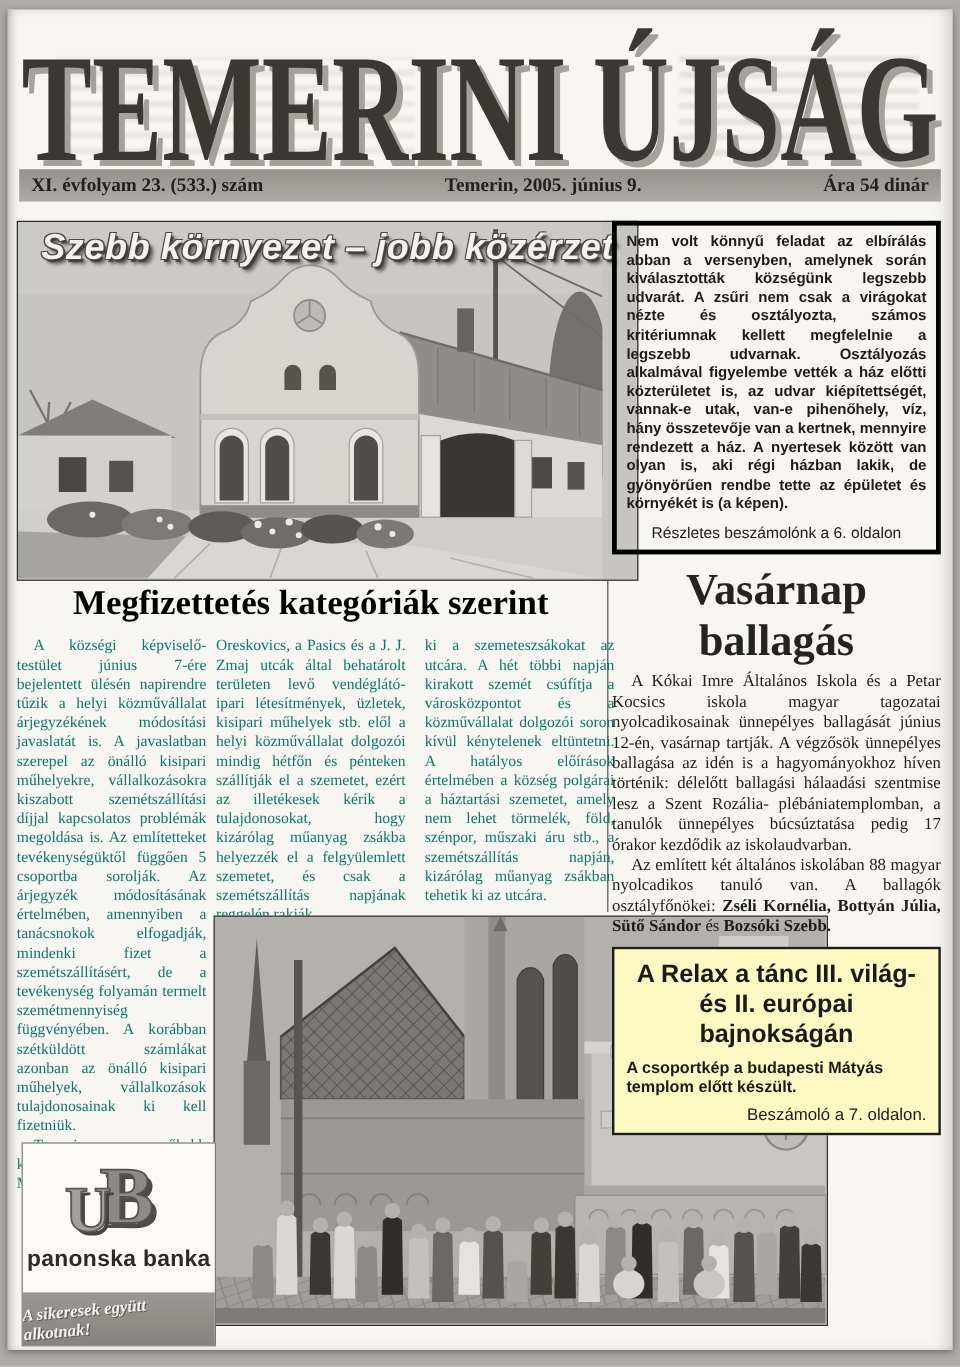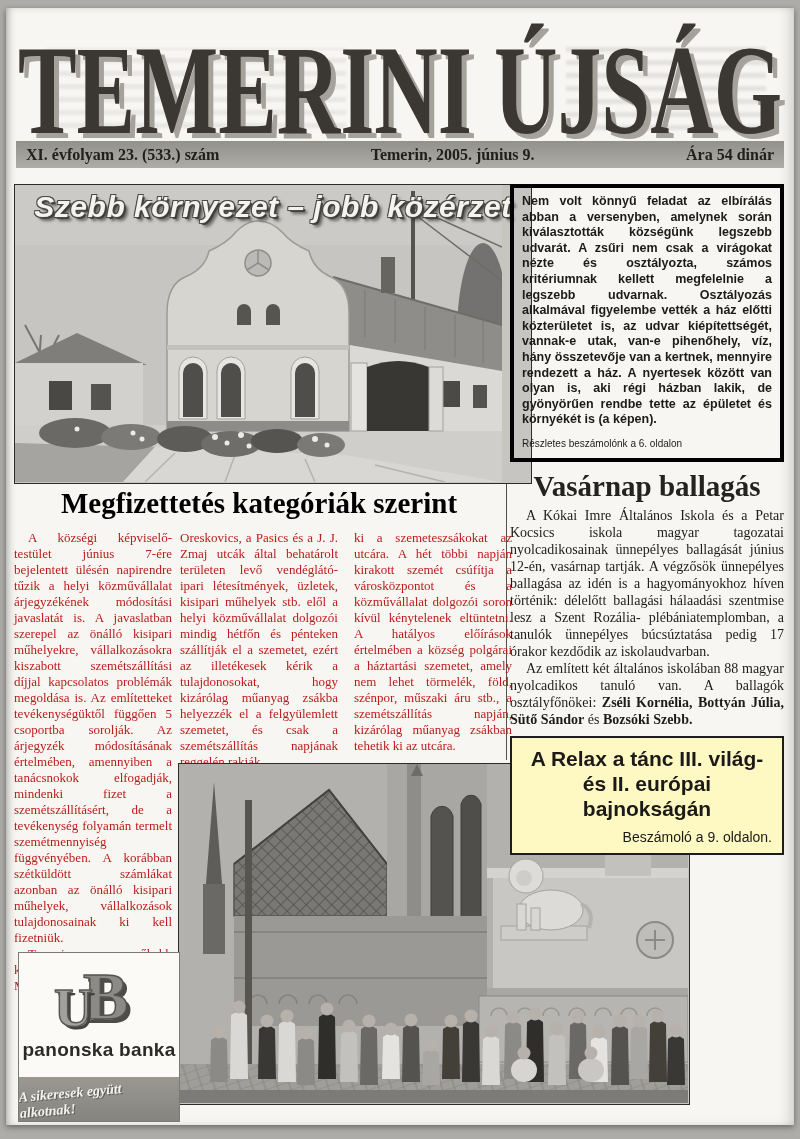--- a/index.html
+++ b/index.html
@@ -15,33 +15,33 @@
            display:flex;align-items:center;justify-content:space-between;padding:0 10px;box-sizing:border-box;
            font-weight:bold;font-size:16px;color:#22201d;}
   
   .vdivider{left:500px;top:176px;width:0;height:576px;border-left:1.5px solid #55524e;}
   .photo-frame{border:1.5px solid #2e2c29;box-sizing:border-box;background:#c6c5c2;}
   #lead-photo{left:8px;top:176px;width:518px;height:300px;z-index:1;}
   .lead-headline{position:absolute;left:0;top:5px;width:100%;text-align:center;
       font-family:"Liberation Sans",sans-serif;font-style:italic;font-weight:bold;font-size:30px;letter-spacing:.5px;color:#f4f3ef;
       text-shadow:-1px -1px 0 #4c4a46,1px -1px 0 #4c4a46,-1px 1px 0 #4c4a46,2px 2px 1px #3f3d3a,4px 4px 3px rgba(50,48,45,.65);}
   .h-megfiz{left:8px;top:479px;width:490px;text-align:center;font-weight:bold;font-size:29px;color:#000000;}
-  .newscol{font-size:13px;line-height:16px;text-align:justify;color:#b91c1c;width:158px;}
+  .newscol{font-size:13px;line-height:16px;text-align:justify;color:#0f766e;width:158px;}
   .newscol p{margin:0;text-indent:14px;}
   .newscol p.cont{text-indent:0;}
   #col1{left:8px;top:522px;}
   #col2{left:174px;top:522px;}
   #col3{left:348px;top:522px;}
   
   .rightcol{left:504px;top:176px;width:274px;z-index:2;}
   .contest-box{border:4px solid #000000;padding:6px 8px;box-sizing:border-box;
       font-family:"Liberation Sans",sans-serif;font-size:12.5px;line-height:15.6px;color:#1d1b18;}
   .contest-box .body{font-weight:bold;text-align:justify;margin:0;}
-  .contest-box .more{text-align:left;margin:8px 0 0 0;font-size:10px;}
-  .h-ballagas{text-align:center;font-weight:bold;font-size:29px;color:#25231f;margin:8px 0 4px 0;}
+  .contest-box .more{text-align:center;margin:8px 0 0 0;font-size:13px;}
+  .h-ballagas{text-align:center;font-weight:bold;font-size:37px;color:#25231f;margin:8px 0 4px 0;}
   .ballagas-text{font-size:14px;line-height:17px;text-align:justify;color:#1e1c19;}
   .ballagas-text p{margin:0;text-indent:16px;}
   .relax-box{border:2px solid #1e1d1b;background:#fef9c3;margin-top:8px;padding:6px 10px 8px 10px;box-sizing:border-box;
       font-family:"Liberation Sans",sans-serif;color:#1b1a18;position:relative;z-index:3;}
   .relax-box .title{font-weight:bold;font-size:21px;line-height:25px;text-align:center;margin:2px 0 8px 0;}
   .relax-box .caption{font-weight:bold;font-size:13.5px;line-height:16px;margin:0;}
   .relax-box .more{font-size:14px;text-align:right;margin:6px 0 0 0;}
   
   #group-photo{left:172px;top:755px;width:512px;height:342px;z-index:1;}
   
@@ -283,21 +283,22 @@
       <p class="body">Nem volt könnyű feladat az elbírálás abban a versenyben, amelynek során kiválasztották községünk legszebb udvarát. A zsűri nem csak a virágokat nézte és osztályozta, számos kritériumnak kellett megfelelnie a legszebb udvarnak. Osztályozás alkalmával figyelembe vették a ház előtti közterületet is, az udvar kiépítettségét, vannak-e utak, van-e pihenőhely, víz, hány összetevője van a kertnek, mennyire rendezett a ház. A nyertesek között van olyan is, aki régi házban lakik, de gyönyörűen rendbe tette az épületet és környékét is (a képen).</p>
       <p class="more">Részletes beszámolónk a 6. oldalon</p>
     </div>
     <div class="h-ballagas">Vasárnap ballagás</div>
     <div class="ballagas-text">
       <p>A Kókai Imre Általános Iskola és a Petar Kocsics iskola magyar tagozatai nyolcadikosainak ünnepélyes ballagását június 12-én, vasárnap tartják. A végzősök ünnepélyes ballagása az idén is a hagyományokhoz híven történik: délelőtt ballagási hálaadási szentmise lesz a Szent Rozália- plébániatemplomban, a tanulók ünnepélyes búcsúztatása pedig 17 órakor kezdődik az iskolaudvarban.</p>
       <p><span>Az említett két általános iskolában 88 magyar nyolcadikos tanuló van. A ballagók osztályfőnökei: </span><b>Zséli Kornélia, Bottyán Júlia, Sütő Sándor</b><span> és </span><b>Bozsóki Szebb.</b></p>
     </div>
     <div class="relax-box">
       <p class="title">A Relax a tánc III. világ- és II. európai bajnokságán</p>
-      <p class="more">Beszámoló a 9. oldalon.</p>
+      <p class="caption">A csoportkép a budapesti Mátyás templom előtt készült.</p>
+      <p class="more">Beszámoló a 7. oldalon.</p>
     </div>
   </div>
 
   <div class="abs bank-ad">
     <svg class="bank-logo" width="120" height="84" viewBox="0 0 120 84">
       <text x="48" y="66" font-family="Liberation Serif, serif" font-weight="bold" font-size="68" fill="#4e4c48">B</text>
       <text x="44" y="62" font-family="Liberation Serif, serif" font-weight="bold" font-size="68" fill="#8c8a86" stroke="#55534f" stroke-width="1.5">B</text>
       <text x="18" y="72" font-family="Liberation Serif, serif" font-weight="bold" font-size="54" fill="#45433f">U</text>
       <text x="15" y="69" font-family="Liberation Serif, serif" font-weight="bold" font-size="54" fill="#a3a19d" stroke="#5a5855" stroke-width="1.5">U</text>
     </svg>

